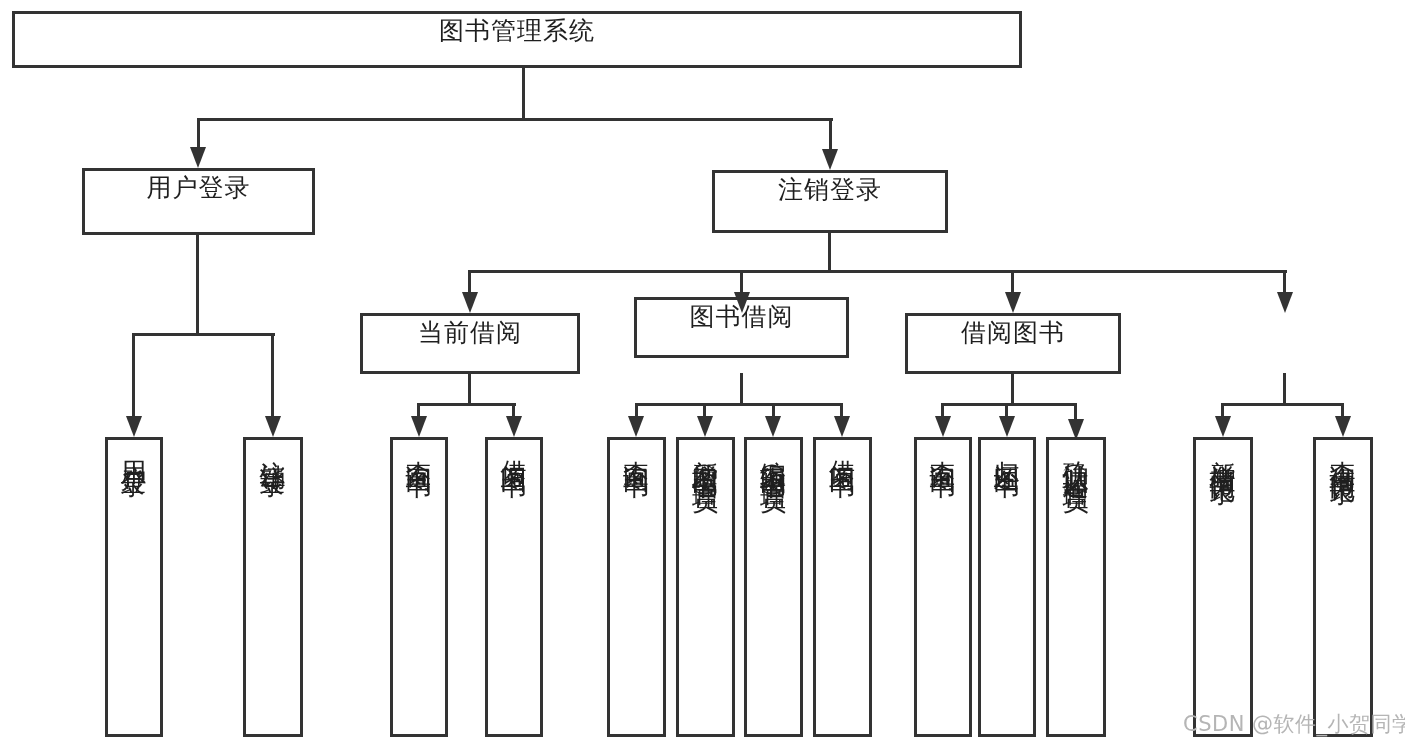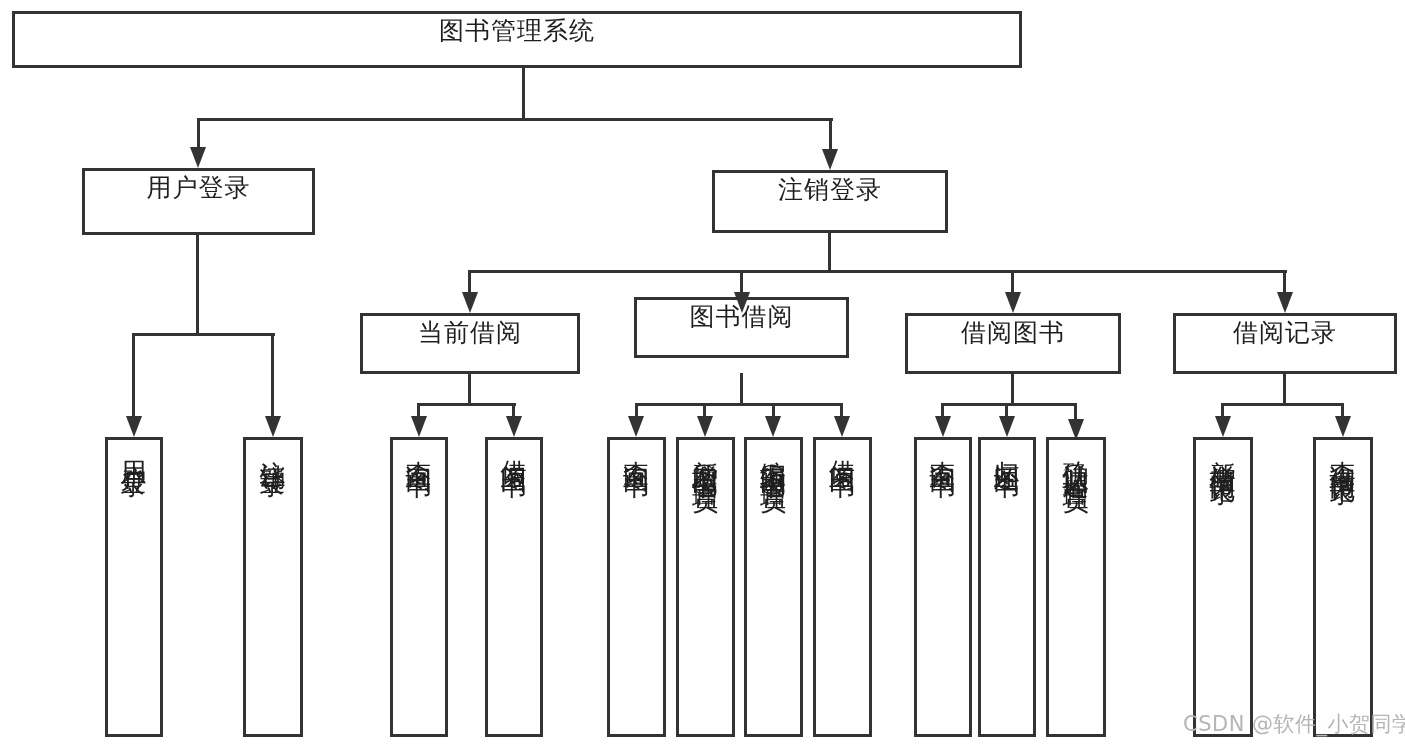--- a/index.html
+++ b/index.html
@@ -80,23 +80,20 @@
   </div>
 
   <div class="box h" style="left:634px;top:297px;width:215px;height:61px">
     <span>图书借阅</span>
   </div>
 
   <div class="box h" style="left:905px;top:313px;width:216px;height:61px">
     <span>借阅图书</span>
   </div>
 
-  <div class="box h" style="left:1173px;top:313px;width:224px;height:61px">
-    <span>借阅记录</span>
-  </div>
 
   <div class="box leaf" style="left:105px;width:58px">
     <span>用户登录</span>
   </div>
   <div class="box leaf" style="left:243px;width:60px">
     <span>注销登录</span>
   </div>
 
   <div class="box leaf" style="left:390px;width:58px">
     <span>查询图书</span>

